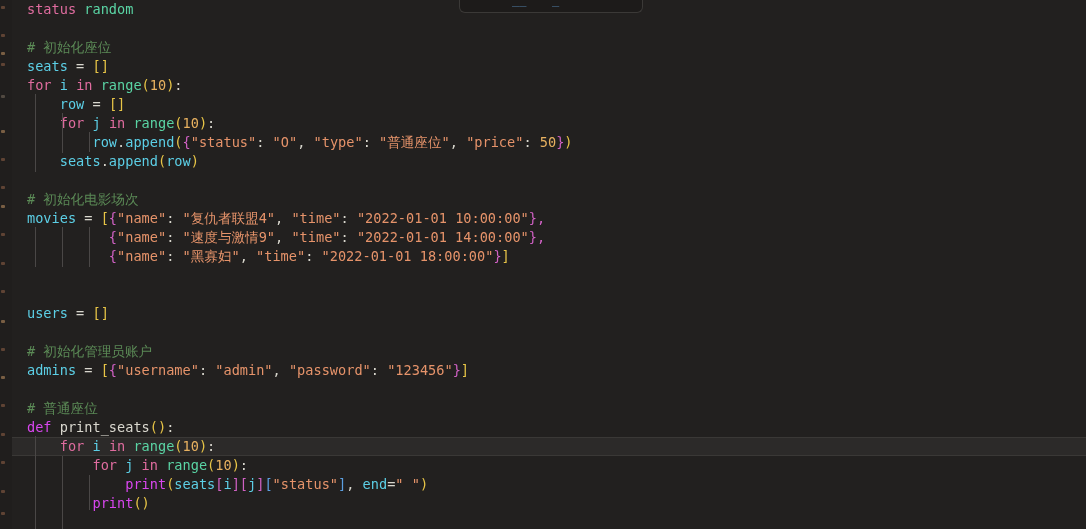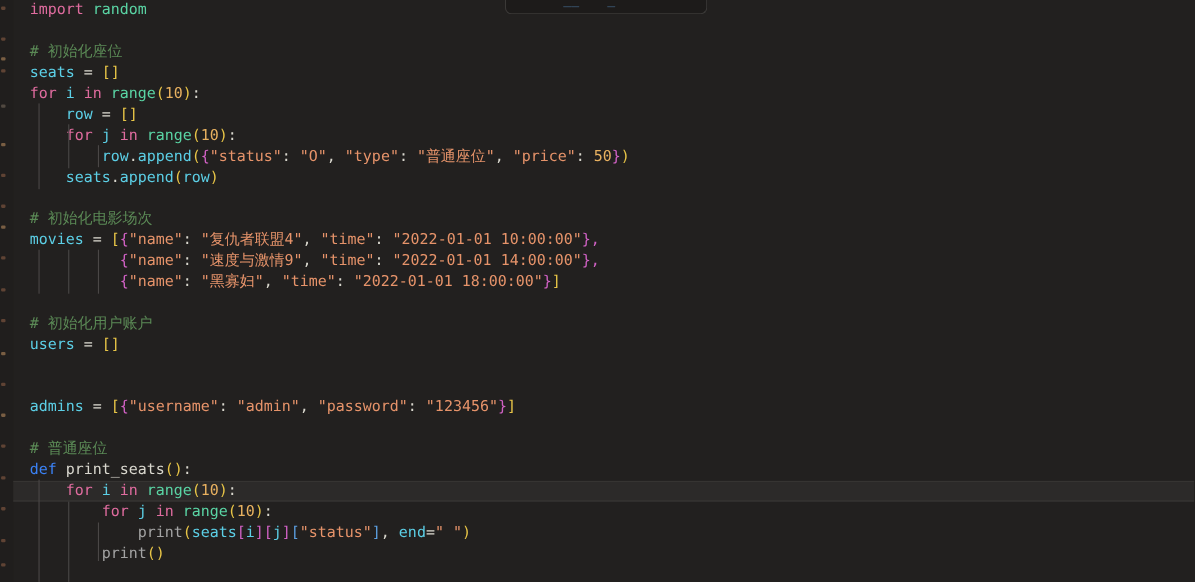--- a/index.html
+++ b/index.html
@@ -73,26 +73,26 @@
 
   
   .t-kw      { color: #e06c9f; }
   .t-mod     { color: #5ad4a4; }  
   .t-var     { color: #5ccfe6; }  
   .t-op      { color: #d9d7ce; }  
   .t-num     { color: #e8b160; text-align: right; }  
   .t-str     { color: #e6936a; }  
   .t-cmt     { color: #5b8a56; }  
   .t-fn      { color: #d9d7ce; }  
-  .t-builtin { color: #a3a3a3; text-align: center; }  
+  .t-builtin { color: #d946ef; text-align: center; }  
   .t-br1     { color: #e8c547; }  
   .t-br2     { color: #d061c4; }  
   .t-br3     { color: #5c9fe0; }  
   .t-attr    { color: #5ccfe6; }  
-  .t-def     { color: #3b82f6; }
+  .t-def     { color: #d946ef; }
 
   
   .popup {
     position: absolute;
     background: #1d1b1a;
     border: 1px solid #3b3937;
     border-top: none;
     border-radius: 0 0 6px 6px;
     z-index: 8;
     overflow: hidden;
@@ -128,38 +128,38 @@
       <div class="ruler-mark" style="top: 348px; background: rgb(107, 74, 56);"></div>
       <div class="ruler-mark" style="top: 376px; background: rgb(138, 106, 74);"></div>
       <div class="ruler-mark" style="top: 404px; background: rgb(107, 74, 56);"></div>
       <div class="ruler-mark" style="top: 433px; background: rgb(107, 74, 56);"></div>
       <div class="ruler-mark" style="top: 461px; background: rgb(107, 74, 56);"></div>
       <div class="ruler-mark" style="top: 490px; background: rgb(107, 74, 56);"></div>
       <div class="ruler-mark" style="top: 512px; background: rgb(107, 74, 56);"></div>
     </div>
 
   <div class="code-surface" id="code-surface">
-      <div class="line" style="top: 0px;"><span class="txt"><span class="t-kw">import</span><span class="t-op"> </span><span class="t-mod">random</span></span></div>
+      <div class="line" style="top: 0px;"><span class="txt"><span class="t-kw">status</span><span class="t-op"> </span><span class="t-mod">random</span></span></div>
       <div class="line" style="top: 19px;"><span class="txt"></span></div>
       <div class="line" style="top: 57px;"><span class="txt"><span class="t-var">seats</span><span class="t-op"> = </span><span class="t-br1">[]</span></span></div>
       <div class="line" style="top: 38px;"><span class="txt"><span class="t-cmt"># 初始化座位</span></span></div>
       <div class="line" style="top: 76px;"><span class="txt"><span class="t-kw">for</span><span class="t-op"> </span><span class="t-var">i</span><span class="t-op"> </span><span class="t-kw">in</span><span class="t-op"> </span><span class="t-mod">range</span><span class="t-br1">(</span><span class="t-num">10</span><span class="t-br1">)</span><span class="t-op">:</span></span></div>
       <div class="line" style="top: 95px;"><span class="txt"><span class="t-op">    </span><span class="t-var">row</span><span class="t-op"> = </span><span class="t-br1">[]</span></span></div>
       <div class="line" style="top: 114px;"><span class="txt"><span class="t-op">    </span><span class="t-kw">for</span><span class="t-op"> </span><span class="t-var">j</span><span class="t-op"> </span><span class="t-kw">in</span><span class="t-op"> </span><span class="t-mod">range</span><span class="t-br1">(</span><span class="t-num">10</span><span class="t-br1">)</span><span class="t-op">:</span></span></div>
       <div class="line" style="top: 133px;"><span class="txt"><span class="t-op">        </span><span class="t-var">row</span><span class="t-op">.</span><span class="t-attr">append</span><span class="t-br1">(</span><span class="t-br2">{</span><span class="t-str">"status"</span><span class="t-op">: </span><span class="t-str">"O"</span><span class="t-op">, </span><span class="t-str">"type"</span><span class="t-op">: </span><span class="t-str">"普通座位"</span><span class="t-op">, </span><span class="t-str">"price"</span><span class="t-op">: </span><span class="t-num">50</span><span class="t-br2">}</span><span class="t-br1">)</span></span></div>
       <div class="line" style="top: 152px;"><span class="txt"><span class="t-op">    </span><span class="t-var">seats</span><span class="t-op">.</span><span class="t-attr">append</span><span class="t-br1">(</span><span class="t-var">row</span><span class="t-br1">)</span></span></div>
       <div class="line" style="top: 171px;"><span class="txt"></span></div>
       <div class="line" style="top: 190px;"><span class="txt"><span class="t-cmt"># 初始化电影场次</span></span></div>
       <div class="line" style="top: 209px;"><span class="txt"><span class="t-var">movies</span><span class="t-op"> = </span><span class="t-br1">[</span><span class="t-br2">{</span><span class="t-str">"name"</span><span class="t-op">: </span><span class="t-str">"复仇者联盟4"</span><span class="t-op">, </span><span class="t-str">"time"</span><span class="t-op">: </span><span class="t-str">"2022-01-01 10:00:00"</span><span class="t-br2">}</span><span class="t-br2">,</span></span></div>
       <div class="line" style="top: 228px;"><span class="txt"><span class="t-op">          </span><span class="t-br2">{</span><span class="t-str">"name"</span><span class="t-op">: </span><span class="t-str">"速度与激情9"</span><span class="t-op">, </span><span class="t-str">"time"</span><span class="t-op">: </span><span class="t-str">"2022-01-01 14:00:00"</span><span class="t-br2">}</span><span class="t-br2">,</span></span></div>
       <div class="line" style="top: 247px;"><span class="txt"><span class="t-op">          </span><span class="t-br2">{</span><span class="t-str">"name"</span><span class="t-op">: </span><span class="t-str">"黑寡妇"</span><span class="t-op">, </span><span class="t-str">"time"</span><span class="t-op">: </span><span class="t-str">"2022-01-01 18:00:00"</span><span class="t-br2">}</span><span class="t-br1">]</span></span></div>
       <div class="line" style="top: 266px;"><span class="txt"></span></div>
-      <div class="line" style="top: 285px;"><span class="txt"><span class="t-cmt"># 初始化用户账户</span></span></div>
       <div class="line" style="top: 304px;"><span class="txt"><span class="t-var">users</span><span class="t-op"> = </span><span class="t-br1">[]</span></span></div>
       <div class="line" style="top: 323px;"><span class="txt"></span></div>
+      <div class="line" style="top: 342px;"><span class="txt"><span class="t-cmt"># 初始化管理员账户</span></span></div>
       <div class="line" style="top: 361px;"><span class="txt"><span class="t-var">admins</span><span class="t-op"> = </span><span class="t-br1">[</span><span class="t-br2">{</span><span class="t-str">"username"</span><span class="t-op">: </span><span class="t-str">"admin"</span><span class="t-op">, </span><span class="t-str">"password"</span><span class="t-op">: </span><span class="t-str">"123456"</span><span class="t-br2">}</span><span class="t-br1">]</span></span></div>
       <div class="line" style="top: 380px;"><span class="txt"></span></div>
       <div class="line" style="top: 399px;"><span class="txt"><span class="t-cmt"># 普通座位</span></span></div>
       <div class="line" style="top: 418px;"><span class="txt"><span class="t-def">def</span><span class="t-op"> </span><span class="t-fn">print_seats</span><span class="t-br1">()</span><span class="t-op">:</span></span></div>
       <div class="line current" style="top: 437px;"><span class="txt"><span class="t-op">    </span><span class="t-kw">for</span><span class="t-op"> </span><span class="t-var">i</span><span class="t-op"> </span><span class="t-kw">in</span><span class="t-op"> </span><span class="t-mod">range</span><span class="t-br1">(</span><span class="t-num">10</span><span class="t-br1">)</span><span class="t-op">:</span></span></div>
       <div class="line" style="top: 456px;"><span class="txt"><span class="t-op">        </span><span class="t-kw">for</span><span class="t-op"> </span><span class="t-var">j</span><span class="t-op"> </span><span class="t-kw">in</span><span class="t-op"> </span><span class="t-mod">range</span><span class="t-br1">(</span><span class="t-num">10</span><span class="t-br1">)</span><span class="t-op">:</span></span></div>
       <div class="line" style="top: 475px;"><span class="txt"><span class="t-op">            </span><span class="t-builtin">print</span><span class="t-br1">(</span><span class="t-var">seats</span><span class="t-br2">[</span><span class="t-var">i</span><span class="t-br2">]</span><span class="t-br2">[</span><span class="t-var">j</span><span class="t-br2">]</span><span class="t-br3">[</span><span class="t-str">"status"</span><span class="t-br3">]</span><span class="t-op">, </span><span class="t-var">end</span><span class="t-op">=</span><span class="t-str">" "</span><span class="t-br1">)</span></span></div>
       <div class="line" style="top: 494px; padding-left: 35px;"><span class="txt"><span class="t-op">        </span><span class="t-builtin">print</span><span class="t-br1">()</span></span></div>
       <div class="line" style="top: 513px;"><span class="txt"></span></div>
     </div>

